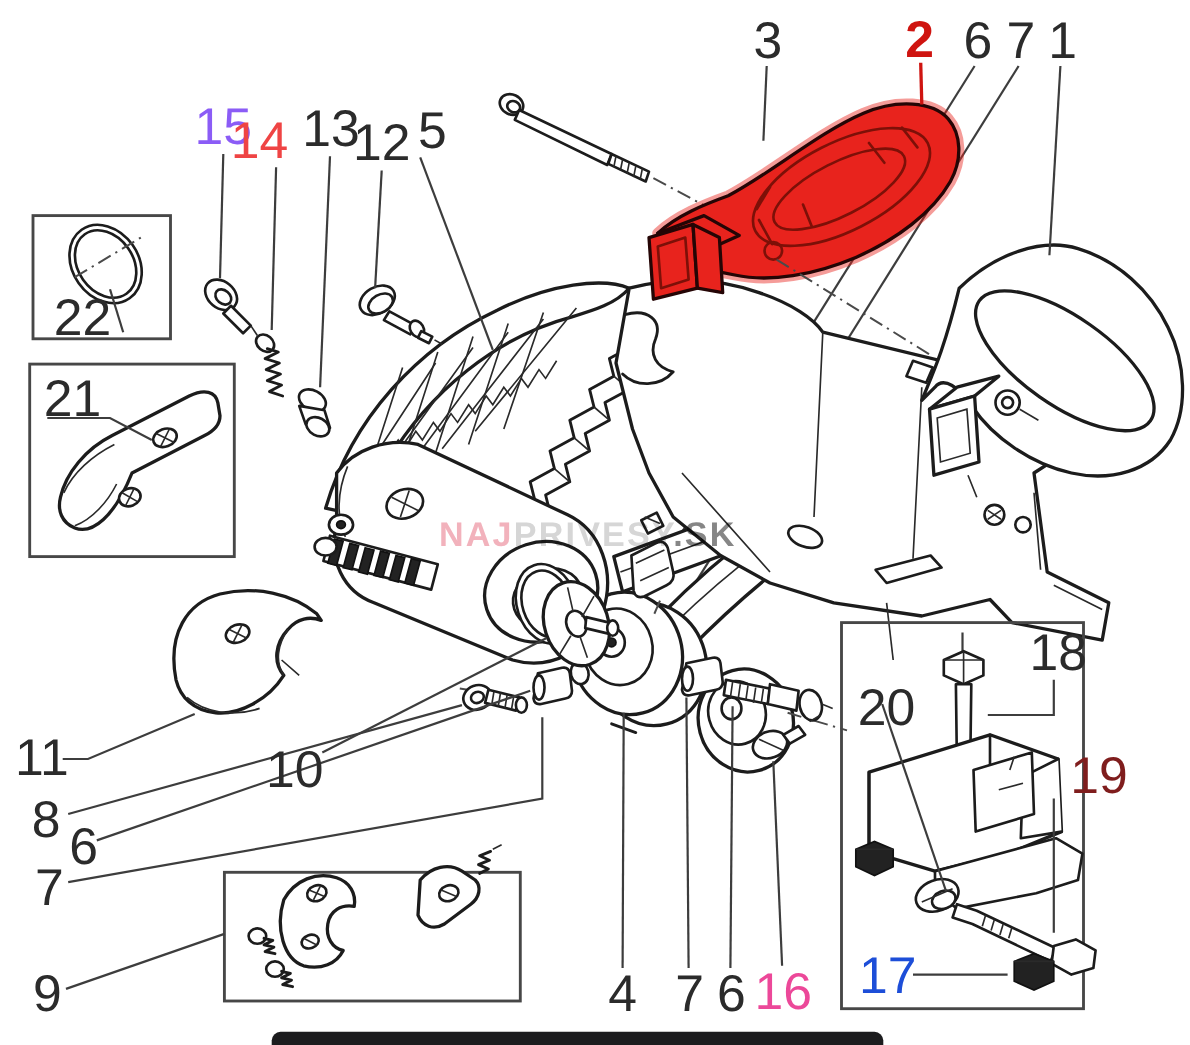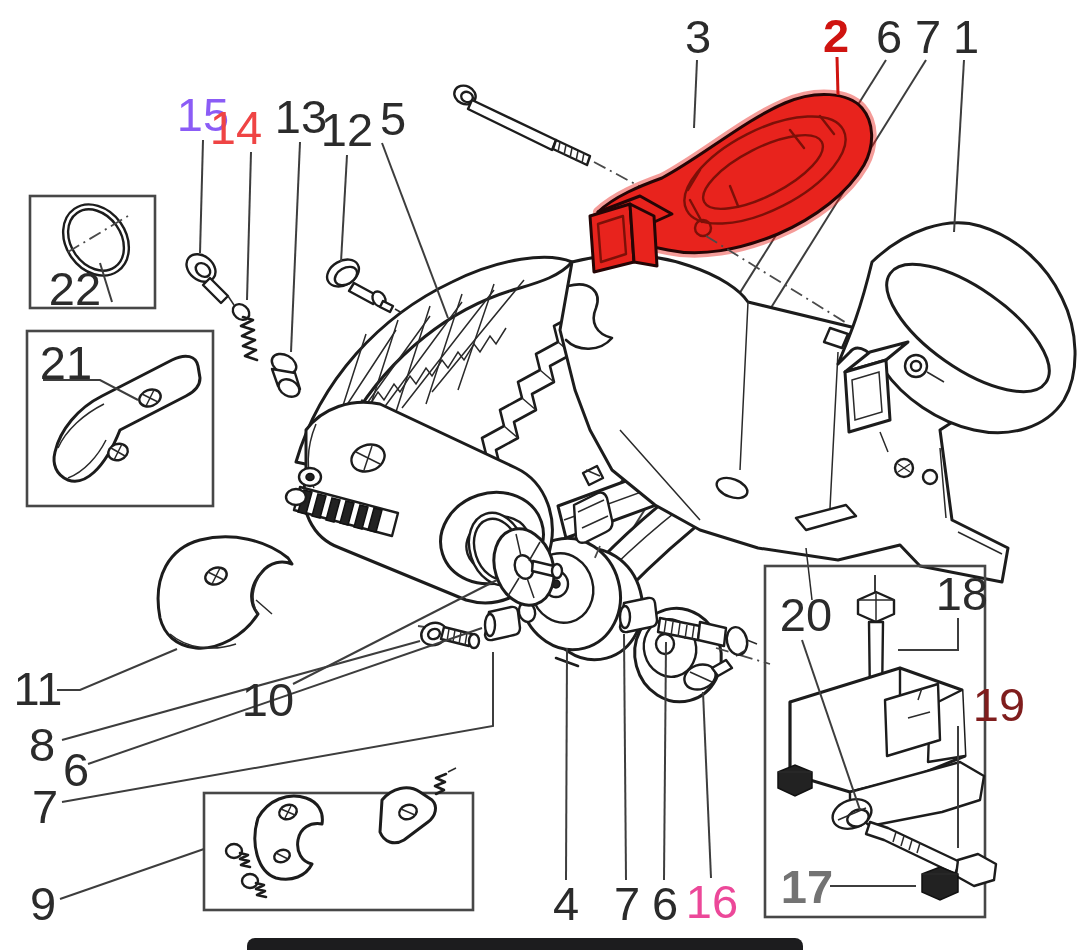--- a/index.html
+++ b/index.html
@@ -353,21 +353,22 @@
       <div class="plabel" style="left: 38px; top: 688px; color: rgb(43, 43, 43);">11</div>
       <div class="plabel" style="left: 42px; top: 744px; color: rgb(43, 43, 43);">8</div>
       <div class="plabel" style="left: 76px; top: 769px; color: rgb(43, 43, 43);">6</div>
       <div class="plabel" style="left: 45px; top: 806px; color: rgb(43, 43, 43);">7</div>
       <div class="plabel" style="left: 43px; top: 903px; color: rgb(43, 43, 43);">9</div>
       <div class="plabel" style="left: 268px; top: 699px; color: rgb(43, 43, 43);">10</div>
       <div class="plabel" style="left: 566px; top: 903px; color: rgb(43, 43, 43);">4</div>
       <div class="plabel" style="left: 627px; top: 903px; color: rgb(43, 43, 43);">7</div>
       <div class="plabel" style="left: 665px; top: 903px; color: rgb(43, 43, 43);">6</div>
       <div class="plabel" style="left: 712px; top: 901px; color: #ec4899;">16</div>
-      <div class="plabel" style="left: 806px; top: 614px; color: rgb(43, 43, 43); text-align: right;">20</div>
+      <div class="plabel" style="left: 806px; top: 643px; color: rgb(43, 43, 43); text-align: right;">20</div>
       <div class="plabel" style="left: 962px; top: 593px; color: rgb(43, 43, 43); text-align: center;">18</div>
       <div class="plabel" style="left: 999px; top: 704px; color: #7f1d1d;">19</div>
-      <div class="plabel" style="left: 807px; top: 886px; color: #737373; font-weight: bold;">17</div>
+      <div class="plabel" style="left: 807px; top: 886px; color: #1d4ed8;">17</div>
     </div>
 
+  <div id="watermark"><span style="color: rgb(242, 178, 188);">NAJ</span><span style="color: rgb(214, 214, 214);">PRIVESY</span><span style="color: rgb(134, 134, 134);">.SK</span></div>
 
   <div id="bottom-bar"></div>
 </div>
 
 </body></html>

